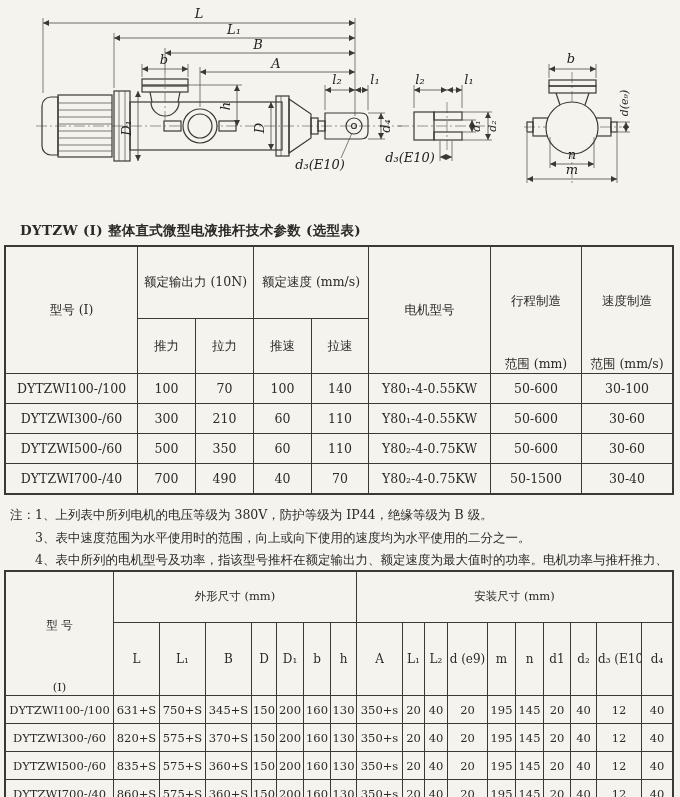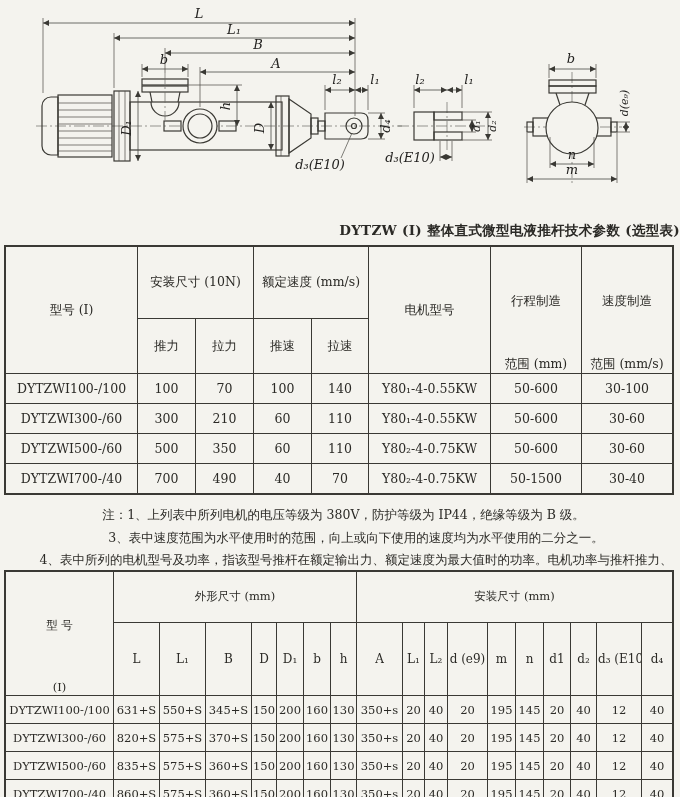--- a/index.html
+++ b/index.html
@@ -8,40 +8,39 @@
     width:680px;height:797px;overflow:hidden;
     background:var(--bg);color:var(--ink);
     font-family:"DejaVu Serif","Liberation Serif",serif;
   }
   .sheet{position:relative;width:680px;height:797px;}
   svg text{font-family:"DejaVu Serif","Liberation Serif",serif;}
   .dl{font-style:italic;font-size:13px;fill:#232220;}
   .dl-small{font-style:italic;font-size:11px;fill:#232220;}
   .sec-title{
     font-size:13.5px;font-weight:bold;letter-spacing:.3px;
-    margin:6px 0 6px 6px;
-    text-align:right;
+    margin:6px 0 6px 20px;
   }
   table{border-collapse:collapse;table-layout:fixed;margin-left:5px;background:transparent;}
   th,td{
     border:1px solid var(--line);
     font-weight:normal;text-align:center;vertical-align:middle;
     padding:0 1px;overflow:hidden;white-space:nowrap;
   }
   .t-outer{outline:1px solid var(--line);}
   #spec-table{width:667px;font-size:12.5px;}
   #spec-table thead tr:first-child th{height:33px;}
   #spec-table thead tr:last-child th{height:25px;}
   #spec-table tbody tr{height:30px;}
   #dim-table{width:667px;font-size:11.5px;}
   #dim-table thead tr:first-child th{height:26px;}
   #dim-table thead tr:last-child th{height:38px;font-size:12px;}
   #dim-table tbody tr{height:28px;}
   .two-line div{line-height:1.45;margin-top:45px;}
-  .notes{margin:10px 3px 0 10px;font-size:12.5px;line-height:1.78;text-align:center;}
+  .notes{margin:10px 3px 0 10px;font-size:12.5px;line-height:1.78;}
   .note-line{white-space:nowrap;}
   .indent-1{padding-left:25px;}
   .indent-2{padding-left:42px;}
   .footnote{margin:10px 0 12px 10px;font-size:12.5px;}
 </style>
 </head>
 <body>
 
 <div class="sheet">
 
@@ -244,21 +243,21 @@
         <col style="width:58px">
       <col style="width:58px">
         <col style="width:57px">
         <col style="width:122px">
       <col style="width:91px">
         <col style="width:91px">
     </colgroup>
     <thead>
       <tr>
         <th rowspan="2">型号 (I)</th>
-        <th colspan="2">安装尺寸 (10N)</th>
+        <th colspan="2">额定输出力 (10N)</th>
         <th colspan="2">额定速度 (mm/s)</th>
         <th rowspan="2">电机型号</th>
         <th rowspan="2" class="two-line">
           <div>行程制造</div>
           <div>范围 (mm)</div>
         </th>
         <th rowspan="2" class="two-line">
           <div>速度制造</div>
           <div>范围 (mm/s)</div>
         </th>
@@ -370,21 +369,21 @@
         <th>d1</th>
         <th>d₂</th>
         <th>d₃ (E10)</th>
         <th>d₄</th>
       </tr>
     </thead>
     <tbody>
         <tr>
           <td>DYTZWI100-/100</td>
           <td>631+S</td>
-          <td>550+S</td>
+          <td>750+S</td>
           <td>345+S</td>
           <td>150</td>
           <td>200</td>
           <td>160</td>
           <td>130</td>
           <td>350+s</td>
           <td>20</td>
           <td>40</td>
           <td>20</td>
           <td>195</td>

